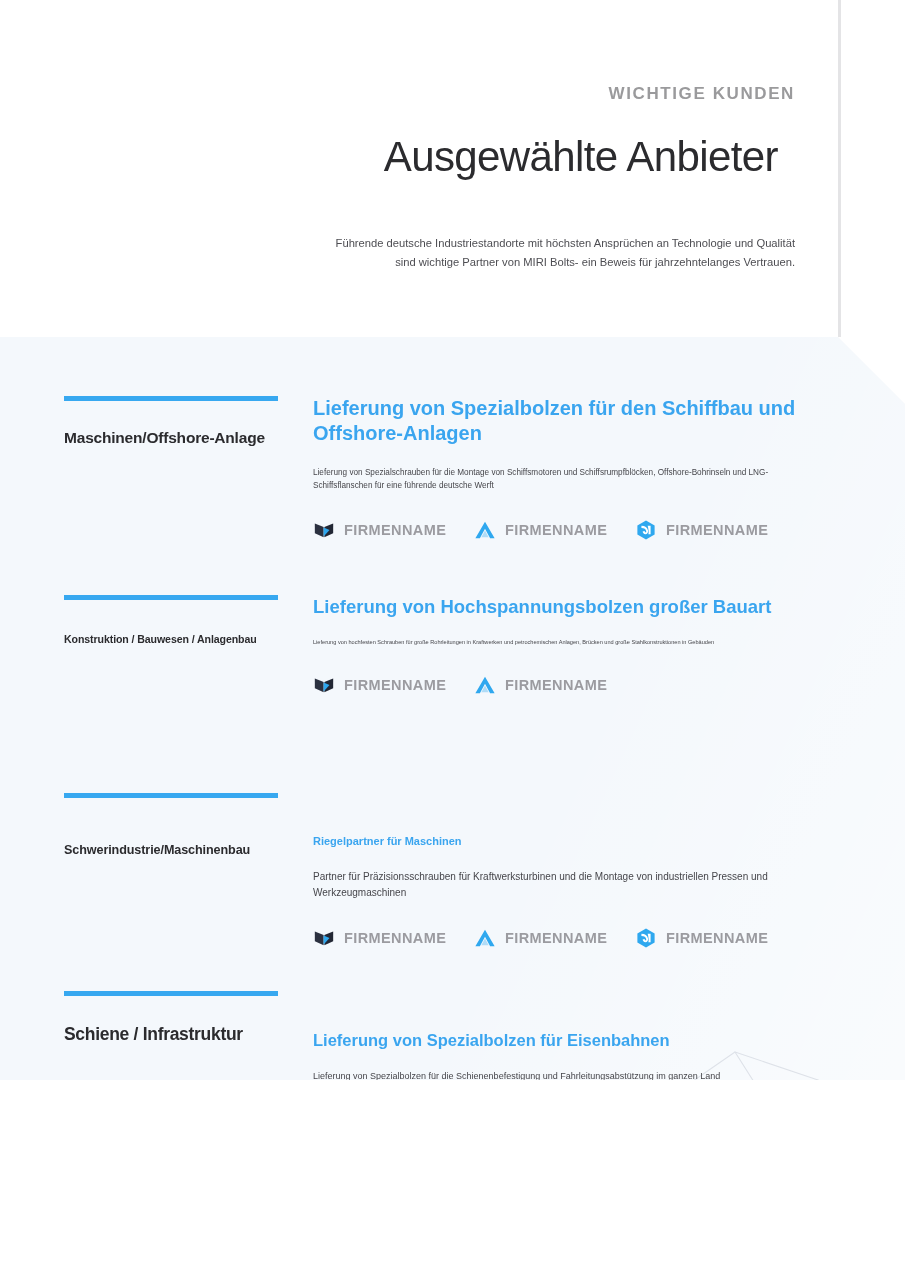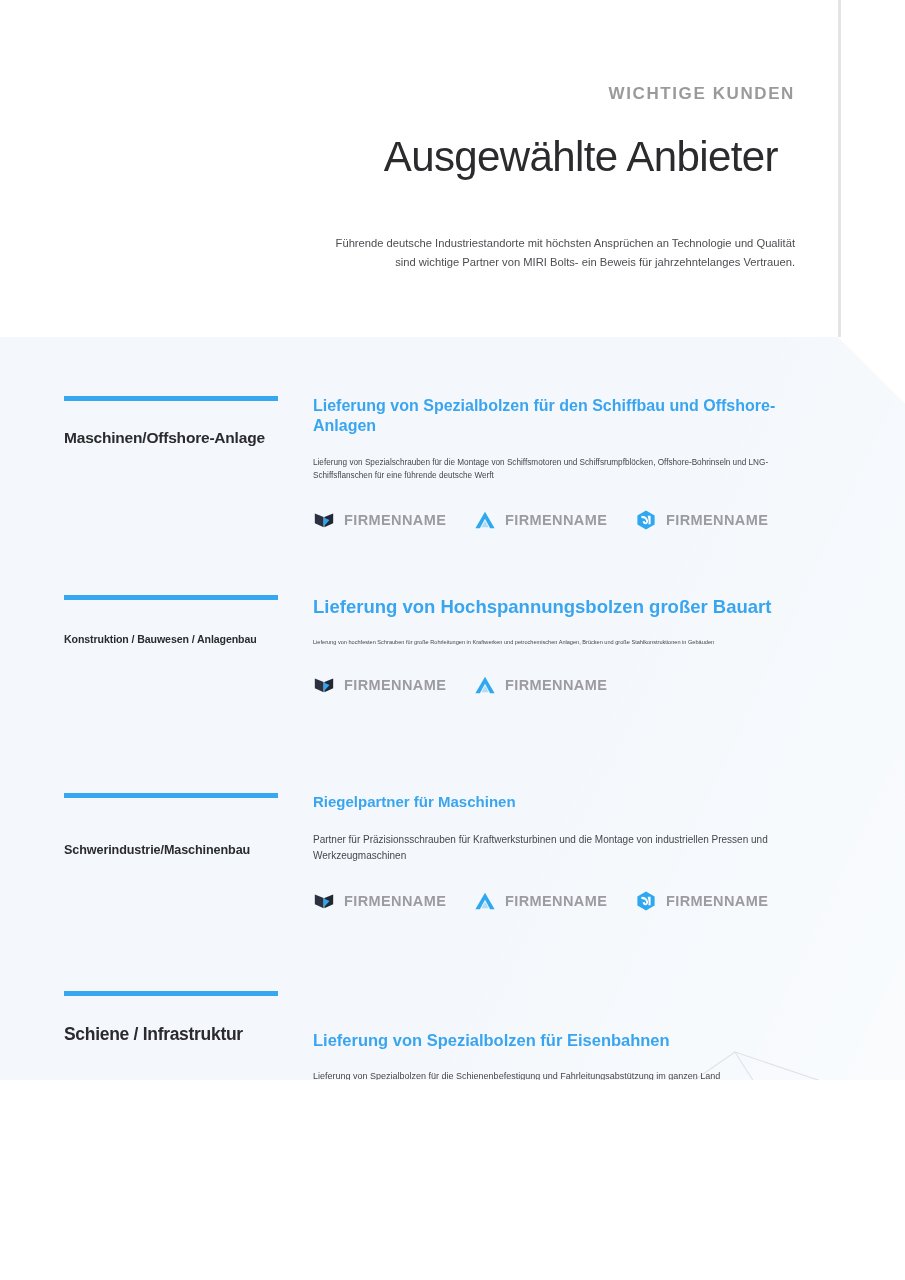--- a/index.html
+++ b/index.html
@@ -131,29 +131,29 @@
     line-height: 1.25;
   }
   .sec-desc {
     margin: 0;
     color: #46464b;
     line-height: 1.55;
   }
 
   
   .s1 .cat-label { font-size: 15.5px; padding-top: 28px; letter-spacing: -0.2px; }
-  .s1 .sec-title { font-size: 16px; }
+  .s1 .sec-title { font-size: 20px; }
   .s1 .sec-desc  { font-size: 8.2px; padding-top: 20px; line-height: 1.62; }
 
   .s2 .cat-label { font-size: 10.6px; padding-top: 33px; letter-spacing: -0.1px; }
   .s2 .sec-title { font-size: 18.5px; }
   .s2 .sec-desc  { font-size: 5.6px; padding-top: 20px; line-height: 1.75; }
 
   .s3 .cat-label { font-size: 12.6px; padding-top: 45px; letter-spacing: -0.1px; }
-  .s3 .sec-title { font-size: 15px; }
+  .s3 .sec-title { font-size: 11px; margin-top: 42px; }
   .s3 .sec-desc  { font-size: 10px; padding-top: 20px; line-height: 1.62; }
 
   .s4 .cat-label { font-size: 17.5px; padding-top: 28px; letter-spacing: -0.3px; }
   .s4 .sec-title { font-size: 16.5px; margin-top: 39px; }
   .s4 .sec-desc  { font-size: 9px; padding-top: 18px; line-height: 1.6; }
 
   
   .logo-row {
     display: flex;
     align-items: center;

